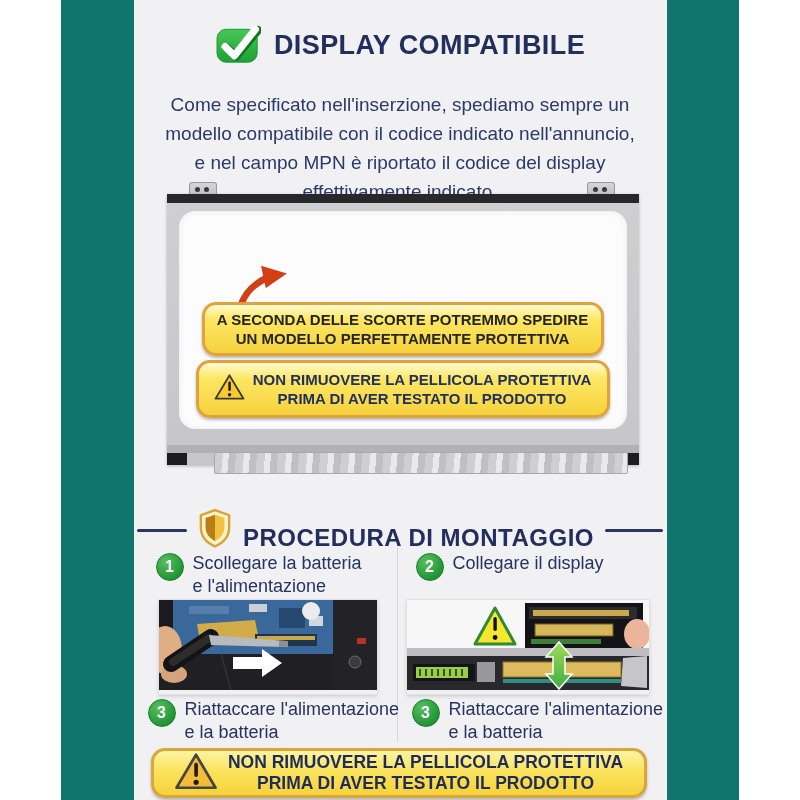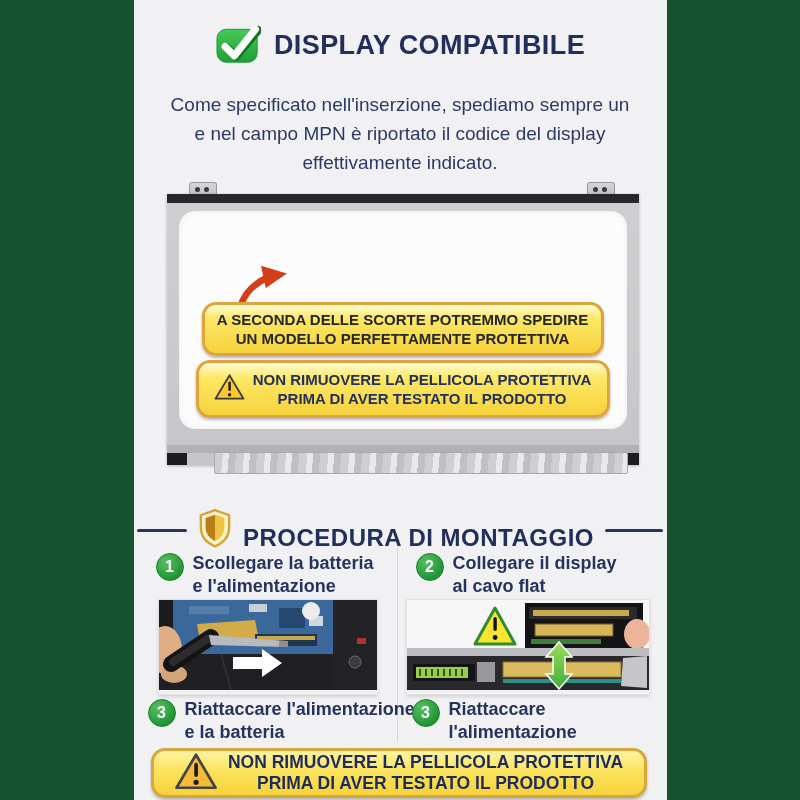--- a/index.html
+++ b/index.html
@@ -1,17 +1,17 @@
 <!DOCTYPE html>
 <html><head>
 <meta charset="utf-8">
 <style>
   html,body{margin:0;padding:0;}
   body{font-family:"Liberation Sans", sans-serif; background:#ffffff;}
-  .canvas{position:relative;width:800px;height:800px;background:#14532d;overflow:hidden;margin:0 auto;}
+  .canvas{position:relative;width:678px;height:800px;background:#0f766e;overflow:hidden;margin:0 auto;}
   .content{position:relative;width:533px;height:800px;margin:0 auto;background:#f1f1f3;}
 
   
   .header-row{position:absolute;top:22px;left:0;width:533px;display:flex;align-items:center;justify-content:center;gap:13px;}
   .page-title{font-size:27px;font-weight:bold;color:#222e5c;letter-spacing:.4px;}
 
   
   .intro{position:absolute;top:76px;left:0;width:533px;text-align:center;color:#2c3966;font-size:19px;line-height:29px;margin-top:14px;}
 
   
@@ -36,21 +36,21 @@
   
   .proc-heading{position:absolute;top:508px;left:0;width:533px;display:flex;align-items:center;justify-content:center;gap:11px;}
   .rule{height:3px;background:#2a3560;border-radius:2px;}
   .rule.left{width:50px;} .rule.right{width:58px;}
   .proc-title{font-size:24px;font-weight:bold;color:#222e5c;letter-spacing:.5px;margin-top:16px;}
 
   
   .vline{position:absolute;left:263px;top:548px;width:1px;height:194px;background:#d9d9dc;}
   .step{position:absolute;display:flex;align-items:flex-start;gap:9px;}
   .step-circle{flex:0 0 auto;width:26px;height:26px;border-radius:50%;background:radial-gradient(circle at 35% 30%,#57bf61,#1f9233 75%);border:1px solid #17822a;color:#fff;font-weight:bold;font-size:16px;display:flex;align-items:center;justify-content:center;margin-top:1px;}
-  .step-text{font-size:18px;line-height:23px;font-weight:bold;color:#27335f;}
+  .step-text{font-size:18px;line-height:23px;font-weight:normal;color:#27335f;}
   .step-1{top:552px;left:22px;} .step-2{top:552px;left:282px;}
   .step-3a{top:698px;left:14px;} .step-3b{top:698px;left:278px;}
 
   .photo{position:absolute;top:600px;box-shadow:0 0 0 1px #e2e2e5,0 2px 4px rgba(0,0,0,.18);}
   .photo-left{left:25px;} .photo-right{left:273px;}
 
   
   .banner{position:absolute;top:748px;left:17px;width:496px;height:50px;border:3px solid #d7a63c;border-radius:14px;background:linear-gradient(180deg,#fdf4a4 0%,#fae35c 45%,#f6d23c 100%);box-shadow:0 2px 3px rgba(0,0,0,.25);display:flex;align-items:center;justify-content:center;gap:10px;box-sizing:border-box;}
   .banner-text{font-weight:bold;font-size:17.5px;line-height:21px;color:#1f2b5a;text-align:center;}
 </style>
@@ -72,20 +72,21 @@
           <rect x="2" y="8" width="44" height="36" rx="10" fill="url(#gchk)" stroke="#169130"></rect>
           <path d="M13 28 L23 38 L47 9" stroke="#0e7a24" stroke-width="9" fill="none" stroke-linecap="round" stroke-linejoin="round"></path>
           <path d="M11 27 L21 37 L44 8" stroke="#ffffff" stroke-width="8" fill="none" stroke-linecap="round" stroke-linejoin="round"></path>
         </svg>
       </span>
       <span class="page-title">DISPLAY COMPATIBILE</span>
     </div>
 
     <div class="intro">
       <div>Come specificato nell'inserzione, spediamo sempre un</div>
+      <div>modello compatibile con il codice indicato nell'annuncio,</div>
       <div>e nel campo MPN è riportato il codice del display</div>
       <div>effettivamente indicato.</div>
     </div>
 
     <div class="panel-section">
       <div class="bracket" style="left:55px;">
           <span class="hole h1"></span>
           <span class="hole h2"></span>
         </div>
       <div class="bracket" style="left:453px;">
@@ -147,21 +148,20 @@
       <span class="step-circle">1</span>
       <span class="step-text">
         <div>Scollegare la batteria</div>
         <div>e l'alimentazione</div>
       </span>
     </div>
     <div class="step step-2">
       <span class="step-circle">2</span>
       <span class="step-text">
         <div>Collegare il display</div>
-        <div>al cavo flat</div>
       </span>
     </div>
 
     <div class="vline"></div>
 
     <div class="photo photo-left">
       <svg width="218" height="90" viewBox="0 0 218 90">
         <rect width="218" height="90" fill="#1b1b1e"></rect>
         <rect x="14" y="0" width="160" height="54" fill="#3a689b"></rect>
         <rect x="30" y="6" width="40" height="8" fill="#567ea8"></rect>

